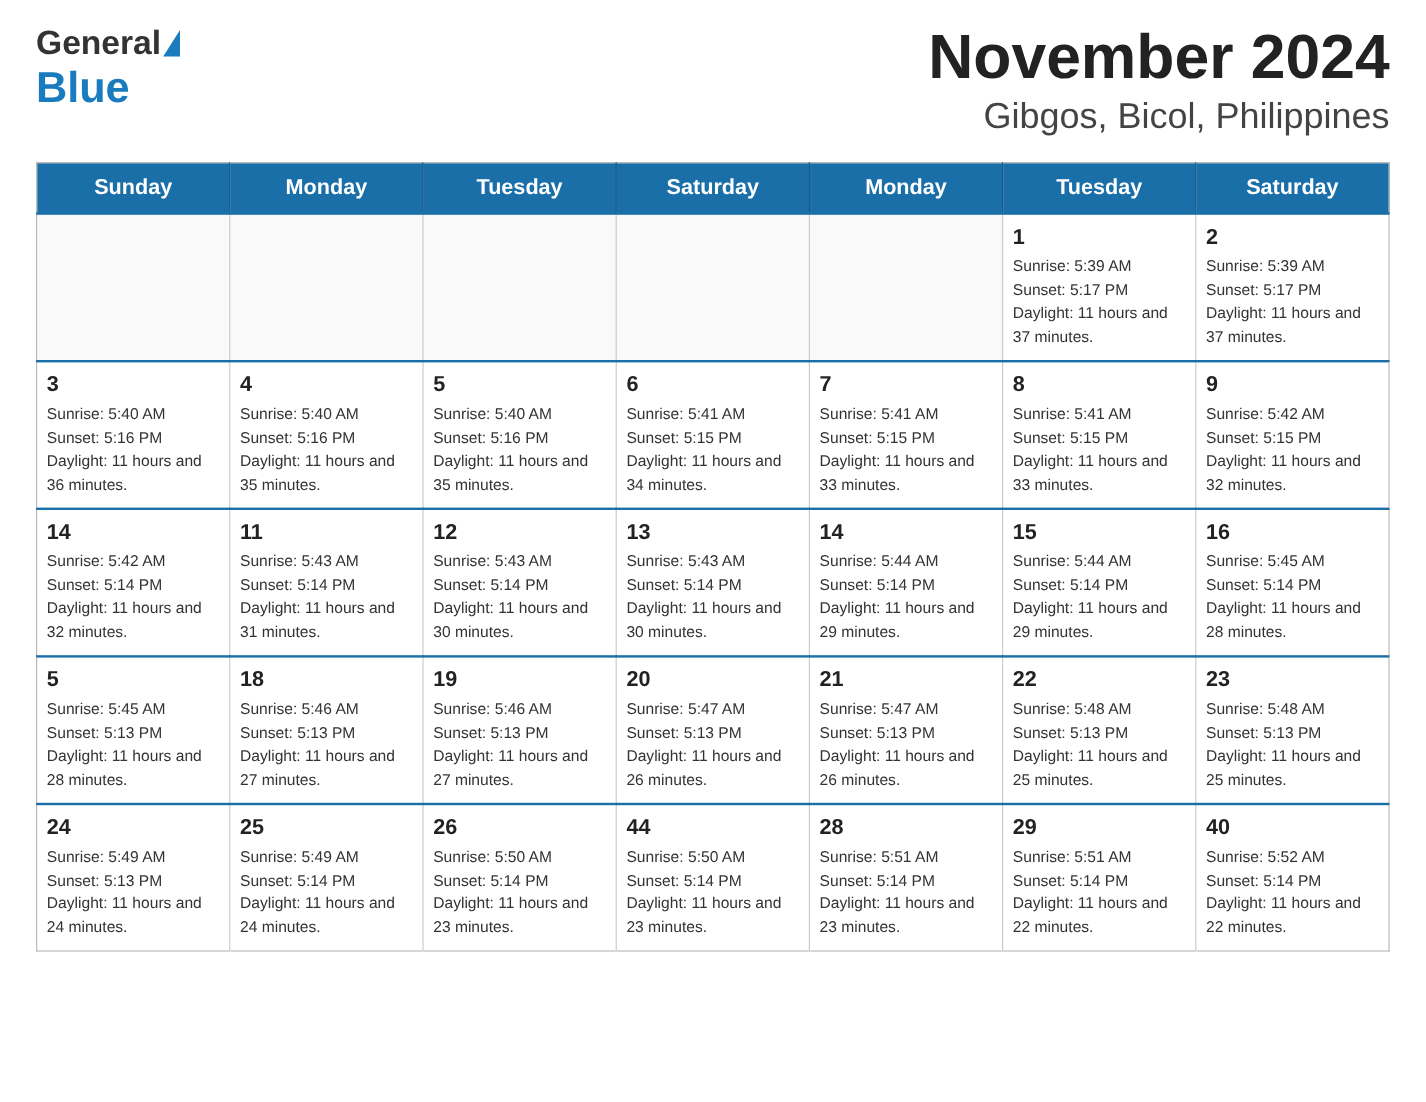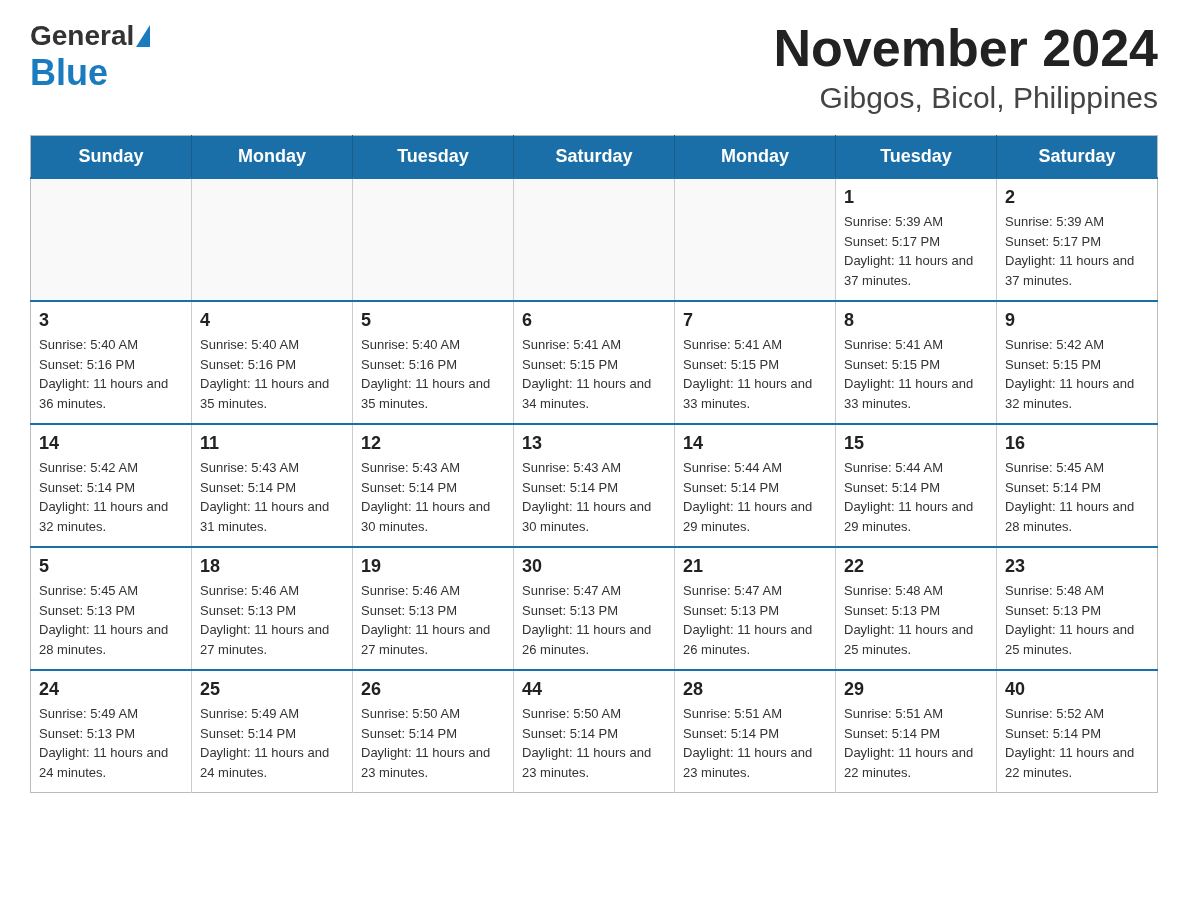--- a/index.html
+++ b/index.html
@@ -217,21 +217,21 @@
         </td>
         <td>
           <span class="day-number">18</span>
           <div class="day-info">Sunrise: 5:46 AM<br>Sunset: 5:13 PM<br>Daylight: 11 hours and 27 minutes.</div>
         </td>
         <td>
           <span class="day-number">19</span>
           <div class="day-info">Sunrise: 5:46 AM<br>Sunset: 5:13 PM<br>Daylight: 11 hours and 27 minutes.</div>
         </td>
         <td>
-          <span class="day-number">30</span>
+          <span class="day-number">20</span>
           <div class="day-info">Sunrise: 5:47 AM<br>Sunset: 5:13 PM<br>Daylight: 11 hours and 26 minutes.</div>
         </td>
         <td>
           <span class="day-number">21</span>
           <div class="day-info">Sunrise: 5:47 AM<br>Sunset: 5:13 PM<br>Daylight: 11 hours and 26 minutes.</div>
         </td>
         <td>
           <span class="day-number">22</span>
           <div class="day-info">Sunrise: 5:48 AM<br>Sunset: 5:13 PM<br>Daylight: 11 hours and 25 minutes.</div>
         </td>

